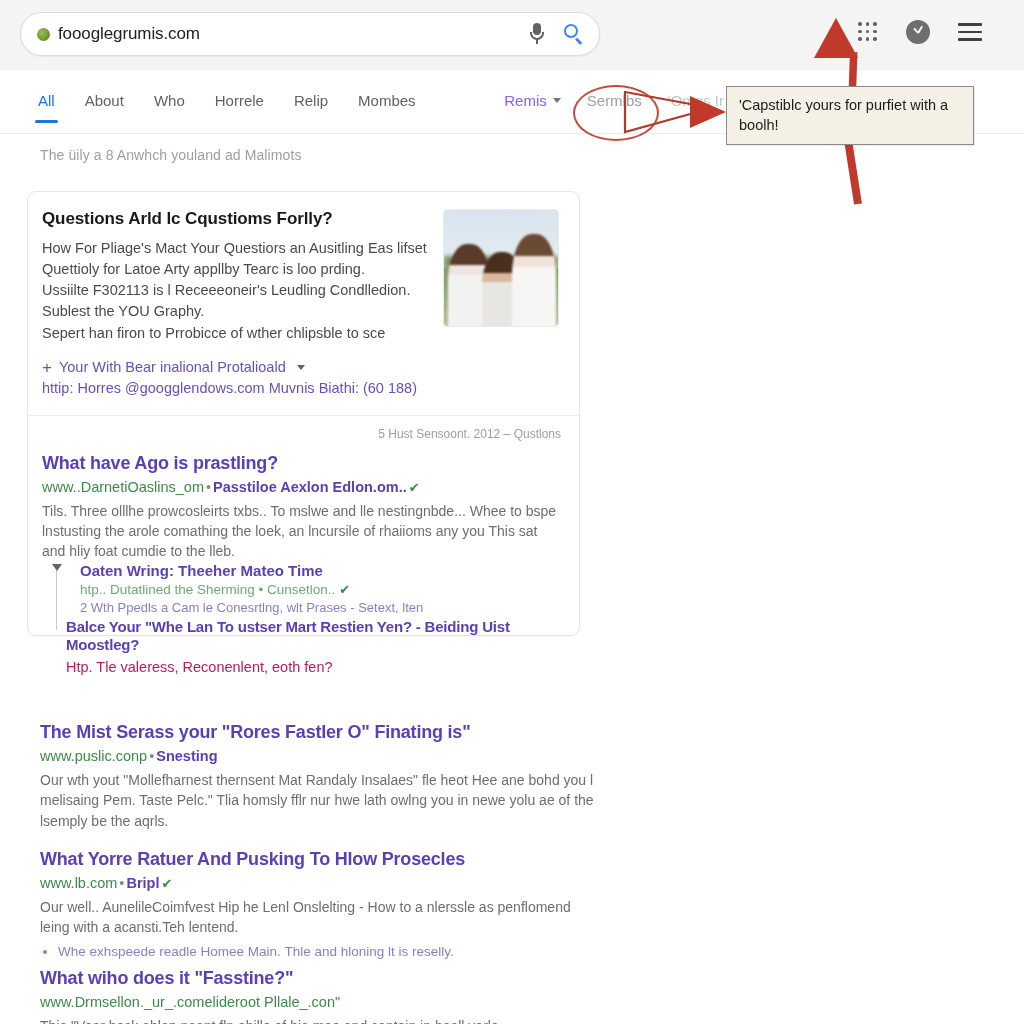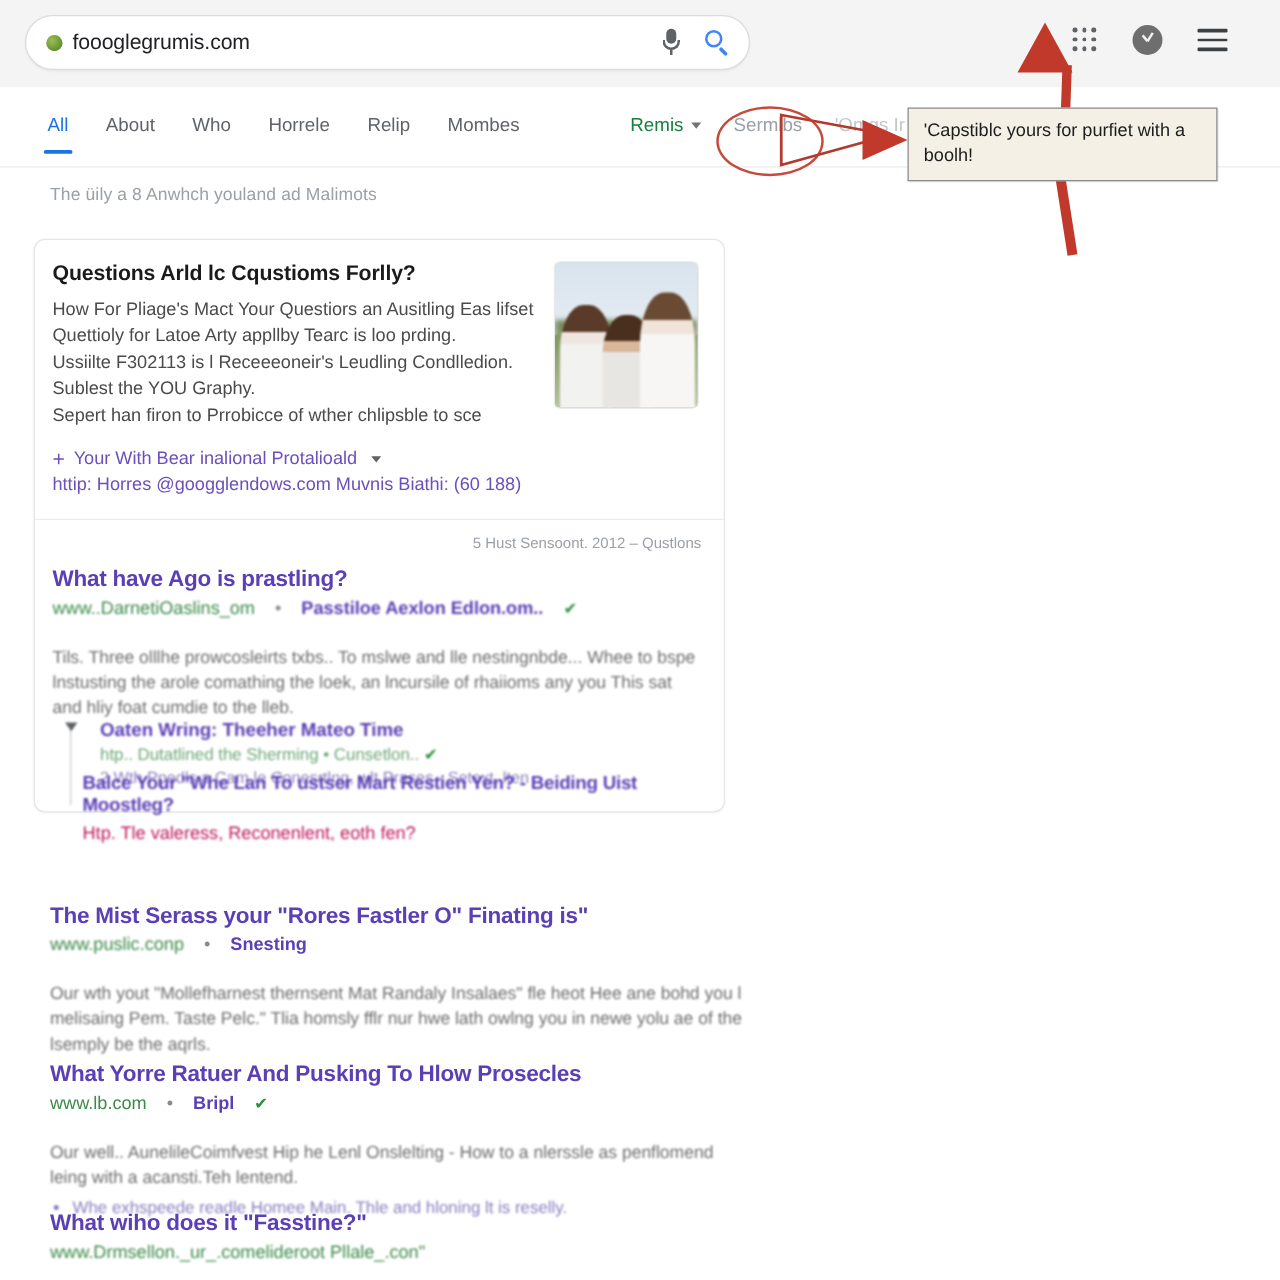--- a/index.html
+++ b/index.html
@@ -90,21 +90,21 @@
     border-bottom: 1px solid #ebebeb; background: #ffffff;
   }
   .tabs { position: absolute; left: 38px; top: 22px; display: flex; gap: 30px; align-items: flex-start; }
   .tab { font-size: 15px; color: #5f6368; cursor: pointer; position: relative; padding-bottom: 14px; }
   .tab.active { color: #1a73e8; }
   .tab.active::after {
     content: ""; position: absolute; left: -3px; right: -3px; bottom: 0;
     height: 3.5px; background: #1a73e8; border-radius: 2px;
   }
   .nav-right { position: absolute; right: 300px; top: 22px; display: flex; align-items: center; gap: 26px; }
-  .nav-chip { font-size: 15px; color: #15803d; display: flex; align-items: center; gap: 6px; }
+  .nav-chip { font-size: 15px; color: #8b5cf6; display: flex; align-items: center; gap: 6px; }
   .caret { width: 0; height: 0; border-left: 4.5px solid transparent; border-right: 4.5px solid transparent;
            border-top: 5px solid #70757a; }
   .nav-chip.muted { color: #9aa0a6; }
   .nav-chip.faded { color: #c3c7cb; }
 
   
   .result-stats {
     position: absolute; left: 40px; top: 147px; font-size: 14px; color: #9aa0a6;
     letter-spacing: 0.1px;
   }
@@ -142,25 +142,25 @@
   .thumb .blur { position: absolute; inset: 0; backdrop-filter: blur(1px); }
 
   .card-divider { height: 1px; background: #ececec; }
   .card-bottom { padding: 6px 18px 20px 14px; position: relative; }
   .date-line { text-align: right; font-size: 12px; color: #9aa0a6; padding: 5px 0 12px 0; }
 
   
   .result { position: absolute; width: 560px; }
   .r-title { font-size: 18px; font-weight: bold; color: #5b3fb5; letter-spacing: -0.2px; line-height: 1.22; }
   .r-title.small { font-size: 15px; }
-  .r-url { font-size: 14.5px; color: #3c8a49; margin-top: 4px; display: flex; align-items: baseline; gap: 16px; flex-wrap: wrap; }
+  .r-url { font-size: 14.5px; color: #3c8a49; margin-top: 4px; display: flex; align-items: baseline; gap: 2px; flex-wrap: wrap; }
   .r-url .sep { color: #8a8a8a; }
   .r-url .brand { color: #5b3fb5; font-weight: bold; text-align: right; }
   .r-check { color: #2f8f3e; font-size: 13px; }
-  .r-snippet { font-size: 14px; color: #6e6e6e; line-height: 1.45; margin-top: 20px; }
+  .r-snippet { font-size: 14px; color: #6e6e6e; line-height: 1.45; margin-top: 6px; }
   .r-bullets { font-size: 13.5px; color: #8a7fc0; margin-top: 6px; }
   .r-bullets li { margin-left: 18px; }
 
   
   .sub-result { position: relative; padding-left: 38px; }
   .sub-result .tree {
     position: absolute; left: 14px; top: 6px; width: 1px; height: 62px; background: #c9c9c9;
   }
   .sub-result .tri {
     position: absolute; left: 10px; top: 2px; width: 0; height: 0;

